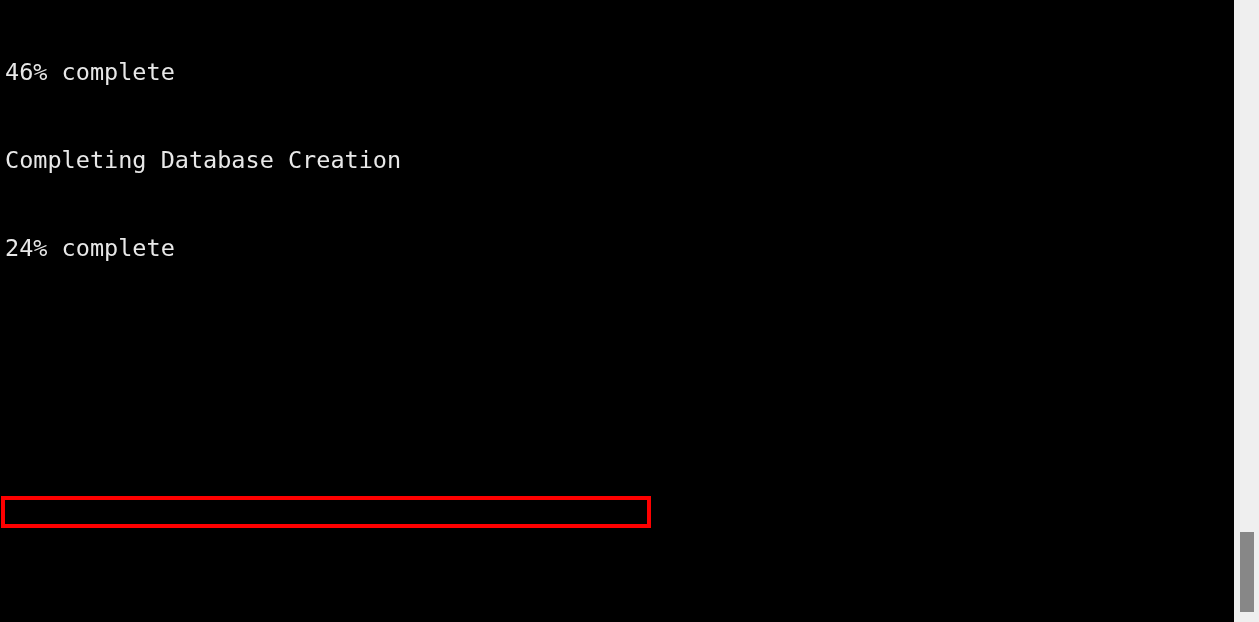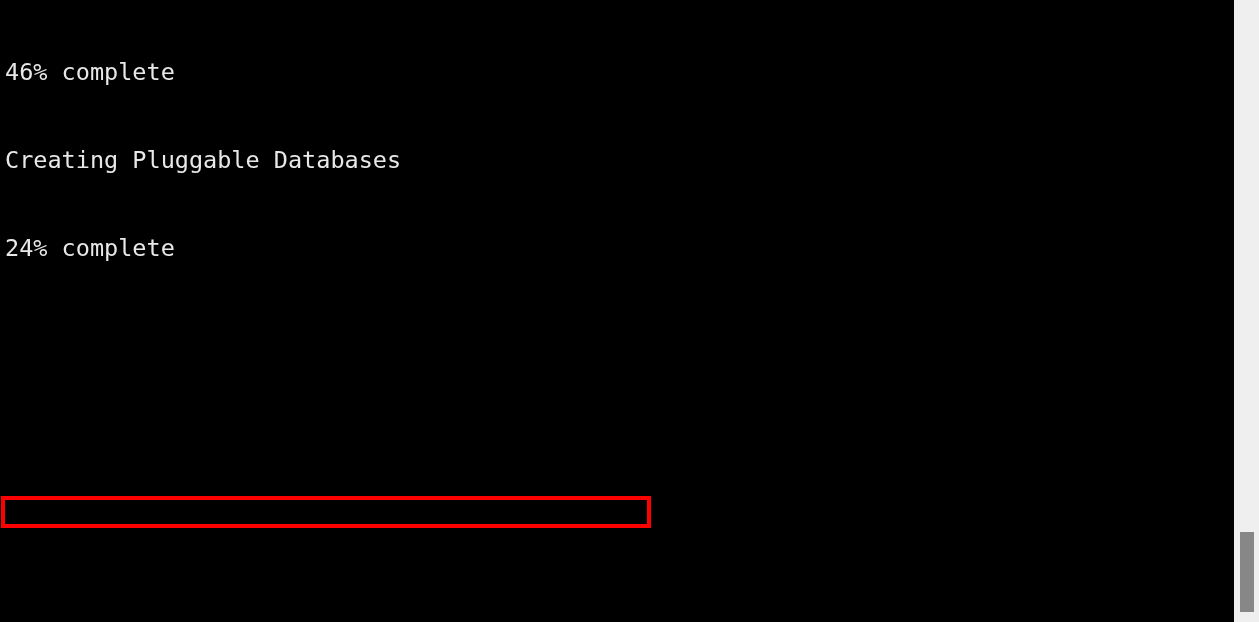--- a/index.html
+++ b/index.html
@@ -80,21 +80,21 @@
 </style>
 </head>
 <body>
 
 <div id="terminal-window">
 
   <div id="terminal-screen">
 
     <div id="terminal-output">
       <div class="term-line">46% complete</div>
-      <div class="term-line">Creating Pluggable Databases</div>
+      <div class="term-line">Completing Database Creation</div>
       <div class="term-line">24% complete</div>
       
       
       
       
       
       
       
       
       

